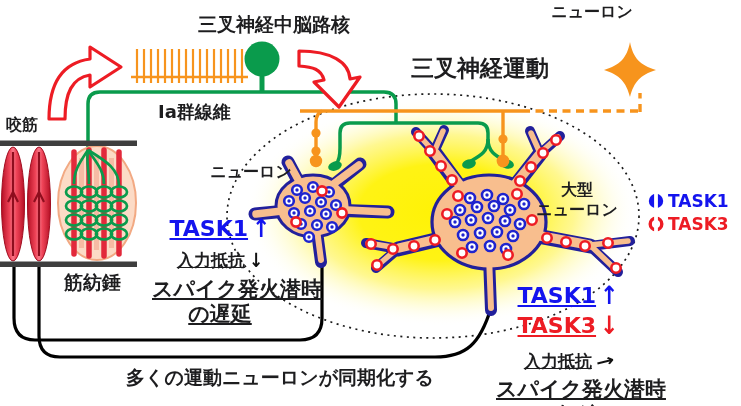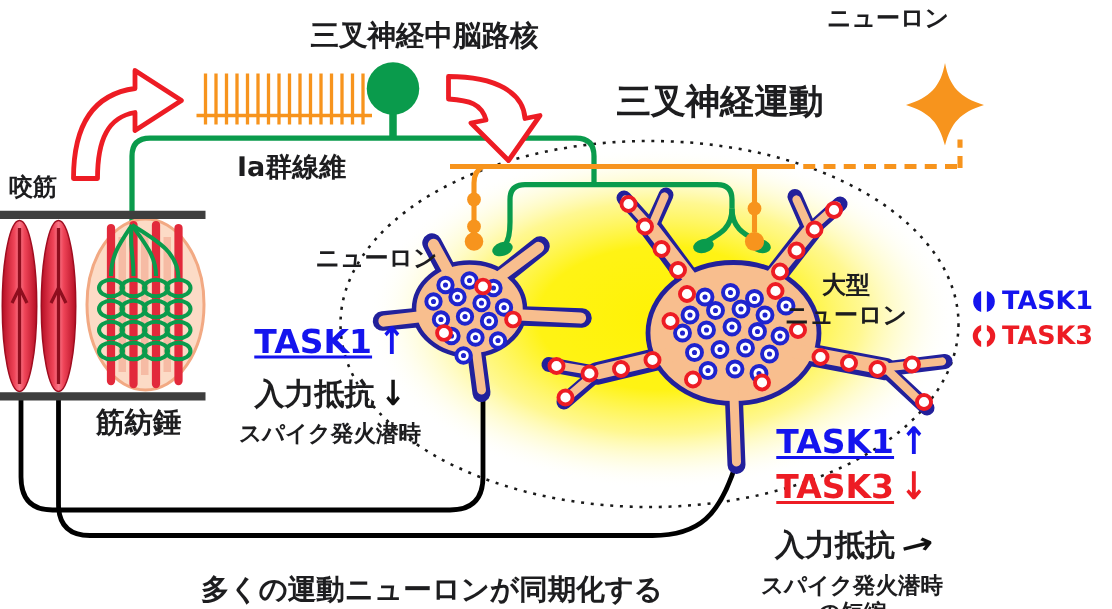--- a/index.html
+++ b/index.html
@@ -1,30 +1,30 @@
 <!DOCTYPE html>
 <html><head>
 <meta charset="utf-8">
 <style>
   html,body{margin:0;padding:0;background:#fff;}
   .stage{position:relative;width:741px;height:406px;overflow:hidden;background:#fff;
          font-family:"DejaVu Sans","Liberation Sans",sans-serif;color:#1d1d1f;}
   svg.diagram{position:absolute;left:0;top:0;z-index:1;}
   .lbl{position:absolute;z-index:2;font-weight:600;line-height:1.22;text-align:center;color:#1d1d1f;}
   .nowrap{white-space:nowrap;}
-  .f20{font-size:16px;} .f19{font-size:19px;text-align:right;} .f18{font-size:18px;} .f17{font-size:23px;}
+  .f20{font-size:16px;} .f19{font-size:19px;} .f18{font-size:18px;} .f17{font-size:23px;}
   .f16{font-size:16px;}
   .taskrow{white-space:nowrap;font-weight:700;font-size:22px;}
   .task1{color:#1414EE;text-decoration:underline;}
   .task3{color:#ED1C24;text-decoration:underline;}
   .arr{display:inline-block;font-weight:900;margin-left:4px;transform:scaleY(1.15);}
   .arr-blue{color:#1414EE;} .arr-red{color:#ED1C24;} .arr-black{color:#111;}
   .arr-tilt{transform:rotate(-14deg) scaleX(1.3);margin-left:6px;}
-  .fxrow{font-weight:600;font-size:20px;white-space:nowrap;}
-  .fxsmall{font-weight:600;font-size:15px;white-space:nowrap;}
+  .fxrow{font-weight:600;font-size:17px;white-space:nowrap;text-decoration:underline;}
+  .fxsmall{font-weight:600;font-size:21px;white-space:nowrap;text-decoration:underline;}
   .legend{position:absolute;z-index:2;left:648px;top:189px;}
   .legrow{display:flex;align-items:center;gap:4px;height:23px;font-weight:700;font-size:17px;white-space:nowrap;}
   .leg1{color:#1414EE;} .leg3{color:#ED1C24;}
 </style>
 </head>
 <body>
 
 <div class="stage">
 
 <svg class="diagram" width="741" height="406" viewBox="0 0 741 406">
@@ -341,50 +341,51 @@
 <div class="lbl f20 nowrap" style="left:6px;top:115px">咬筋</div>
 
 <div class="lbl f19 nowrap" style="left:64px;top:271px">筋紡錘</div>
 
 <div class="lbl f18 nowrap" style="left:158px;top:101px">Ia群線維</div>
 
 <div class="lbl" style="left:203px;top:162px;width:96px">
   <div class="f16 nowrap">ニューロン</div>
 </div>
 
-<div class="lbl" style="left:518px;top:180px;width:92px">
+<div class="lbl" style="left:531px;top:180px;width:92px">
   <div class="f16 nowrap">大型</div>
   <div class="f16 nowrap">ニューロン</div>
 </div>
 
 <div class="lbl" style="left:152px;top:216px;width:136px">
   <div class="taskrow">
     <span class="task1">TASK1</span><span class="arr arr-blue">↑</span>
   </div>
   <div class="fxrow" style="margin-top:7px">
     <span>入力抵抗</span><span class="arr arr-black">↓</span>
   </div>
   <div class="fxsmall" style="margin-top:6px">スパイク発火潜時</div>
+  <div class="fxsmall">の遅延</div>
 </div>
 
 <div class="lbl" style="left:496px;top:283px;width:144px">
   <div class="taskrow">
     <span class="task1">TASK1</span><span class="arr arr-blue">↑</span>
   </div>
   <div class="taskrow" style="margin-top:3px">
     <span class="task3">TASK3</span><span class="arr arr-red">↓</span>
   </div>
   <div class="fxrow" style="margin-top:11px">
     <span>入力抵抗</span><span class="arr arr-black arr-tilt">→</span>
   </div>
   <div class="fxsmall" style="margin-top:6px">スパイク発火潜時</div>
   <div class="fxsmall">の短縮</div>
 </div>
 
-<div class="lbl f19 nowrap" style="left:118px;top:382px;width:324px">多くの運動ニューロンが同期化する</div>
+<div class="lbl f19 nowrap" style="left:118px;top:366px;width:324px">多くの運動ニューロンが同期化する</div>
 
 <div class="legend">
   <div class="legrow leg1">
     <svg width="16" height="16">
       <circle cx="8" cy="8" r="7.2" fill="#1414EE"></circle>
           <rect x="6.1" y="0" width="3.8" height="16" fill="#fff"></rect>
     </svg>
     <span>TASK1</span>
   </div>
   <div class="legrow leg3">

